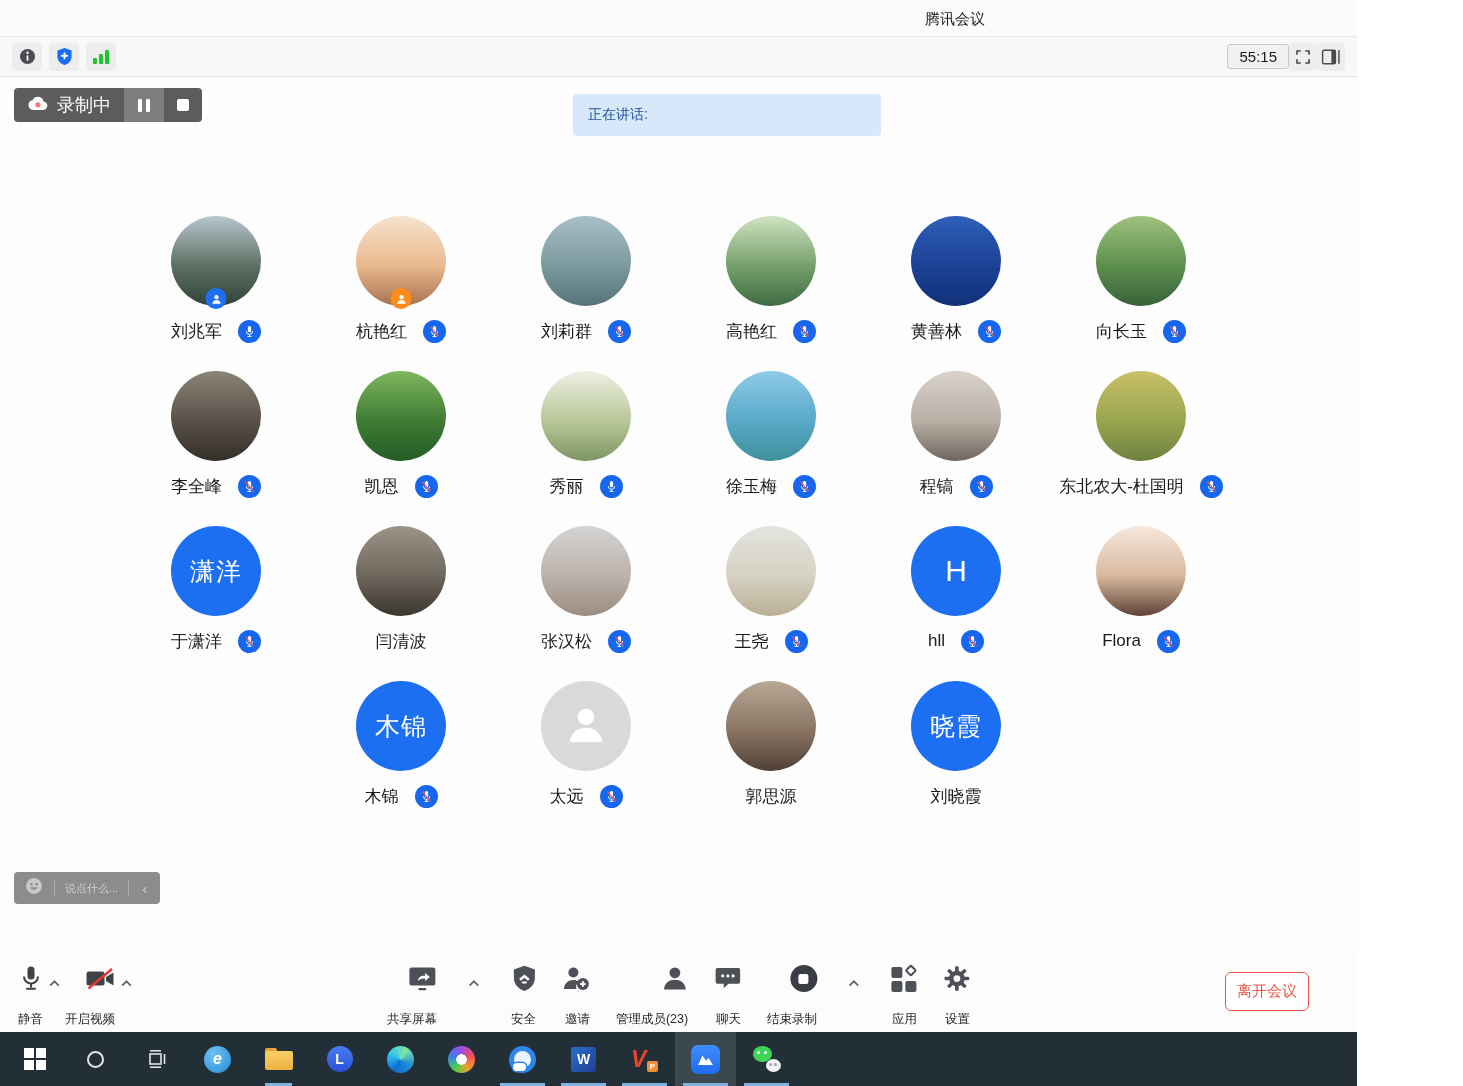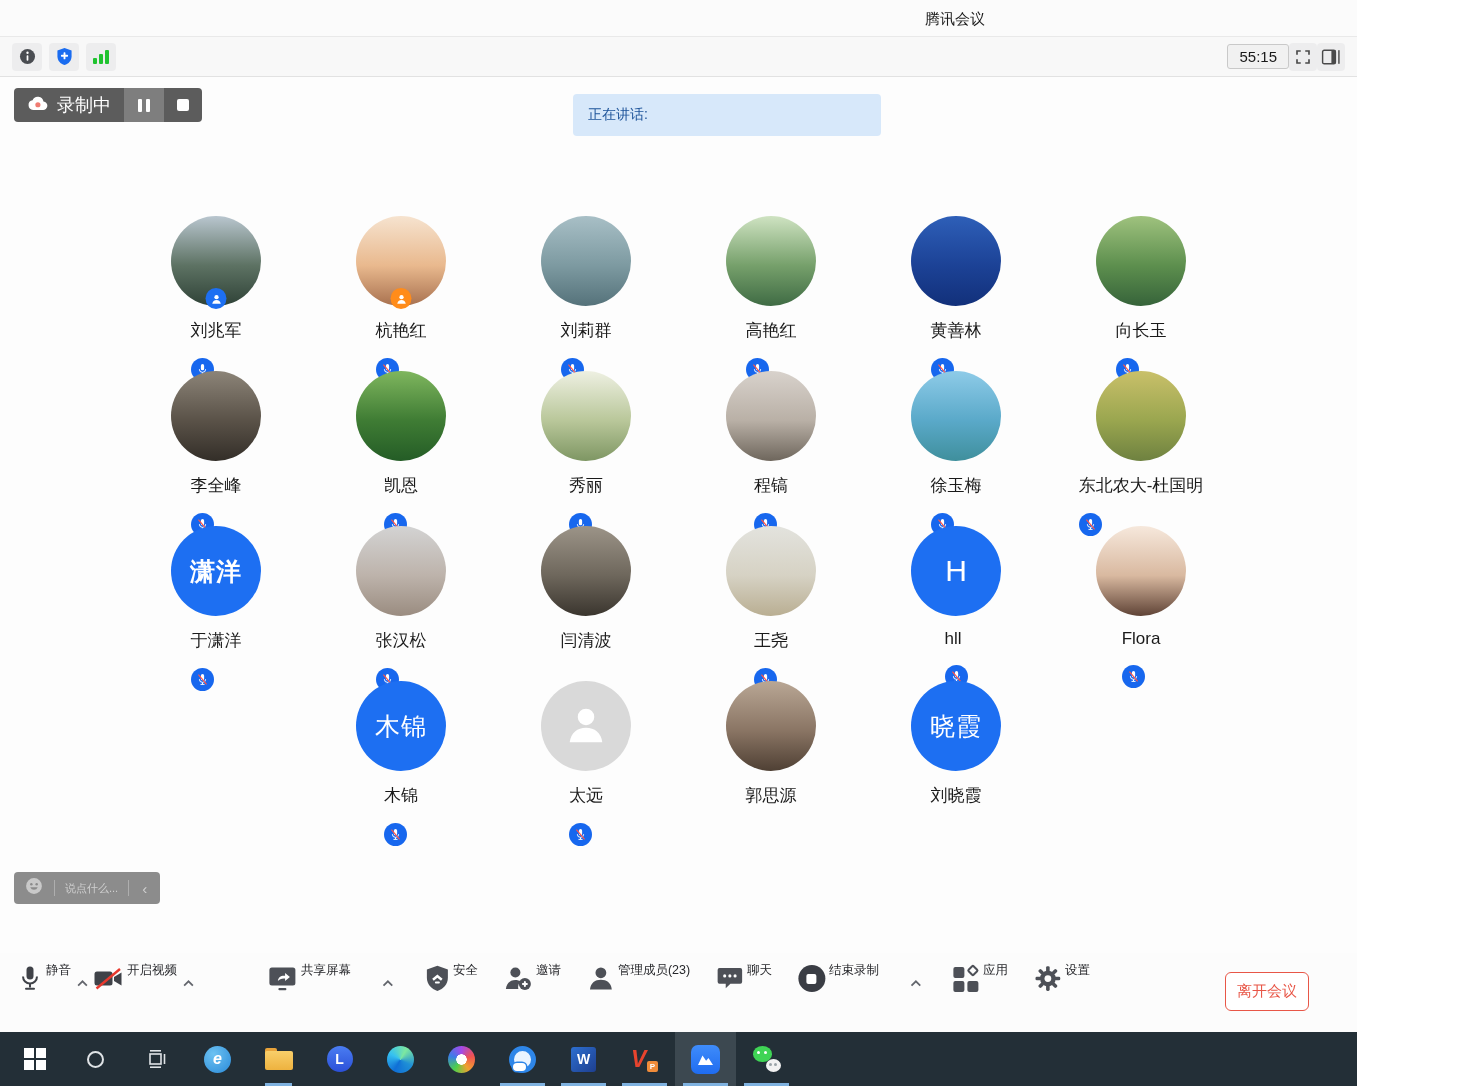--- a/index.html
+++ b/index.html
@@ -35,36 +35,36 @@
   .speakbox { position:absolute; left:573px; top:17px; width:308px; height:42px; background:#d7e8fa; border-radius:4px; display:flex; align-items:center; padding:0 15px; font-size:14px; color:#1d5399; }
 
   
   #grid { padding-top:139px; }
   .grow { display:flex; justify-content:center; margin-bottom:28px; }
   .tile { width:185px; display:flex; flex-direction:column; align-items:center; }
   .avatar { width:90px; height:90px; border-radius:50%; position:relative; display:flex; align-items:center; justify-content:center; flex:0 0 auto; }
   .avatar .atext { color:#fff; font-size:25px; letter-spacing:1px; }
   .avatar .atext.one { font-size:30px; letter-spacing:0; }
   .rolebadge { position:absolute; left:50%; bottom:-3px; transform:translateX(-50%); width:21px; height:21px; border-radius:50%; display:flex; align-items:center; justify-content:center; }
-  .pname { margin-top:13px; display:flex; align-items:flex-start; gap:16px; height:24px;flex-direction:column; }
+  .pname { margin-top:13px; display:flex; align-items:center; gap:16px; height:24px; }
   .pname .nm { font-size:17px; color:#1a1a1a; white-space:nowrap; }
   .micb { width:23px; height:23px; border-radius:50%; background:#1767ee; display:flex; align-items:center; justify-content:center; flex:0 0 auto; }
 
   
   .chatbar { position:absolute; left:14px; bottom:49px; height:32px; background:rgba(130,130,130,.92); border-radius:4px; display:flex; align-items:center; padding:0 10px; gap:10px; }
   .chatdiv { width:1px; height:16px; background:rgba(255,255,255,.3); }
   .chatph { color:#cfcfcf; font-size:11px; }
   .chatcol { color:#cfcfcf; font-size:15px; padding:0 3px; cursor:pointer; }
 
   
   .toolbar { height:79px; background:#fcfcfc; position:relative; flex:0 0 auto; }
   .tgroup { position:absolute; top:9px; display:flex; align-items:flex-start; }
   .tg-left { left:18px; }
   .tg-center { left:50%; transform:translateX(-50%); gap:26px; }
-  .titem { display:flex; flex-direction:row; align-items:flex-start; gap:4px; cursor:pointer; }
+  .titem { display:flex; flex-direction:column; align-items:flex-end; gap:19px; cursor:pointer; }
   .titem .ic { height:30px; display:flex; align-items:flex-end; justify-content:center; }
   .titem .lb { font-size:12.5px; color:#26272b; white-space:nowrap; }
   .caret { width:22px; height:30px; display:flex; align-items:center; justify-content:center; margin-top:6px; cursor:pointer; }
   .stoprec { width:27px; height:27px; border-radius:50%; background:#3a3d44; display:flex; align-items:center; justify-content:center; }
   .stoprec i { width:10px; height:10px; background:#fff; border-radius:2px; }
   .appsic { width:26px; height:26px; position:relative; }
   .appsic span { position:absolute; width:11px; height:11px; background:#4d5057; border-radius:2px; }
   .appsic .a1{left:0;top:1px}.appsic .a3{left:0;top:15px}.appsic .a4{left:14px;top:15px}
   .appsic .a2{left:15px;top:0;background:transparent;border:2px solid #4d5057;width:9px;height:9px;transform:rotate(45deg);}
   .leavebtn { position:absolute; right:48px; top:19px; padding:9px 11px; border:1px solid #e85647; border-radius:6px; color:#e85647; font-size:15px; background:#fff; cursor:pointer; }
@@ -325,38 +325,38 @@
                 <svg width="13" height="13" viewBox="0 0 24 24">
                   <rect x="9" y="2" width="6" height="11.5" rx="3" fill="#fff"></rect>
                   <path d="M6.2 11.5a5.8 5.8 0 0 0 11.6 0" fill="none" stroke="#fff" stroke-width="1.8"></path>
                   <line x1="12" y1="17.5" x2="12" y2="20.5" stroke="#fff" stroke-width="1.8"></line>
                   <line x1="8.3" y1="21" x2="15.7" y2="21" stroke="#fff" stroke-width="1.8"></line>
                 </svg>
               </span>
             </div>
           </div>
           <div class="tile">
+            <div class="avatar" style="background: linear-gradient(rgb(142, 203, 232), rgb(90, 169, 201) 55%, rgb(63, 143, 156));"></div>
+            <div class="pname">
+              <span class="nm">徐玉梅</span>
+              <span class="micb">
+                <svg width="13" height="13" viewBox="0 0 24 24">
+                  <rect x="9" y="2" width="6" height="11.5" rx="3" fill="#fff"></rect>
+                  <path d="M6.2 11.5a5.8 5.8 0 0 0 11.6 0" fill="none" stroke="#fff" stroke-width="1.8"></path>
+                  <line x1="12" y1="17.5" x2="12" y2="20.5" stroke="#fff" stroke-width="1.8"></line>
+                  <line x1="8.3" y1="21" x2="15.7" y2="21" stroke="#fff" stroke-width="1.8"></line>
+                  <line x1="4.5" y1="3" x2="19.5" y2="21" stroke="#ff5448" stroke-width="2.2"></line>
+                </svg>
+              </span>
+            </div>
+          </div>
+          <div class="tile">
             <div class="avatar" style="background: linear-gradient(rgb(216, 210, 204), rgb(185, 176, 166) 55%, rgb(110, 102, 92));"></div>
             <div class="pname">
               <span class="nm">程镐</span>
-              <span class="micb">
-                <svg width="13" height="13" viewBox="0 0 24 24">
-                  <rect x="9" y="2" width="6" height="11.5" rx="3" fill="#fff"></rect>
-                  <path d="M6.2 11.5a5.8 5.8 0 0 0 11.6 0" fill="none" stroke="#fff" stroke-width="1.8"></path>
-                  <line x1="12" y1="17.5" x2="12" y2="20.5" stroke="#fff" stroke-width="1.8"></line>
-                  <line x1="8.3" y1="21" x2="15.7" y2="21" stroke="#fff" stroke-width="1.8"></line>
-                  <line x1="4.5" y1="3" x2="19.5" y2="21" stroke="#ff5448" stroke-width="2.2"></line>
-                </svg>
-              </span>
-            </div>
-          </div>
-          <div class="tile">
-            <div class="avatar" style="background: linear-gradient(rgb(142, 203, 232), rgb(90, 169, 201) 55%, rgb(63, 143, 156));"></div>
-            <div class="pname">
-              <span class="nm">徐玉梅</span>
               <span class="micb">
                 <svg width="13" height="13" viewBox="0 0 24 24">
                   <rect x="9" y="2" width="6" height="11.5" rx="3" fill="#fff"></rect>
                   <path d="M6.2 11.5a5.8 5.8 0 0 0 11.6 0" fill="none" stroke="#fff" stroke-width="1.8"></path>
                   <line x1="12" y1="17.5" x2="12" y2="20.5" stroke="#fff" stroke-width="1.8"></line>
                   <line x1="8.3" y1="21" x2="15.7" y2="21" stroke="#fff" stroke-width="1.8"></line>
                   <line x1="4.5" y1="3" x2="19.5" y2="21" stroke="#ff5448" stroke-width="2.2"></line>
                 </svg>
               </span>
             </div>
@@ -372,55 +372,55 @@
                   <line x1="12" y1="17.5" x2="12" y2="20.5" stroke="#fff" stroke-width="1.8"></line>
                   <line x1="8.3" y1="21" x2="15.7" y2="21" stroke="#fff" stroke-width="1.8"></line>
                   <line x1="4.5" y1="3" x2="19.5" y2="21" stroke="#ff5448" stroke-width="2.2"></line>
                 </svg>
               </span>
             </div>
           </div>
         </div>
         <div class="grow">
           <div class="tile">
-            <div class="avatar" style="background: rgb(29, 111, 242); font-weight: bold;">
+            <div class="avatar" style="background: rgb(29, 111, 242);">
               <span class="atext">潇洋</span>
             </div>
             <div class="pname">
               <span class="nm">于潇洋</span>
               <span class="micb">
                 <svg width="13" height="13" viewBox="0 0 24 24">
                   <rect x="9" y="2" width="6" height="11.5" rx="3" fill="#fff"></rect>
                   <path d="M6.2 11.5a5.8 5.8 0 0 0 11.6 0" fill="none" stroke="#fff" stroke-width="1.8"></path>
                   <line x1="12" y1="17.5" x2="12" y2="20.5" stroke="#fff" stroke-width="1.8"></line>
                   <line x1="8.3" y1="21" x2="15.7" y2="21" stroke="#fff" stroke-width="1.8"></line>
                   <line x1="4.5" y1="3" x2="19.5" y2="21" stroke="#ff5448" stroke-width="2.2"></line>
                 </svg>
               </span>
             </div>
           </div>
           <div class="tile">
+            <div class="avatar" style="background: linear-gradient(rgb(156, 148, 136), rgb(110, 103, 92) 55%, rgb(58, 53, 46));"></div>
+            <div class="pname">
+              <span class="nm">闫清波</span>
+            </div>
+          </div>
+          <div class="tile">
             <div class="avatar" style="background: linear-gradient(rgb(211, 211, 211), rgb(189, 179, 171) 55%, rgb(154, 140, 128));"></div>
             <div class="pname">
               <span class="nm">张汉松</span>
               <span class="micb">
                 <svg width="13" height="13" viewBox="0 0 24 24">
                   <rect x="9" y="2" width="6" height="11.5" rx="3" fill="#fff"></rect>
                   <path d="M6.2 11.5a5.8 5.8 0 0 0 11.6 0" fill="none" stroke="#fff" stroke-width="1.8"></path>
                   <line x1="12" y1="17.5" x2="12" y2="20.5" stroke="#fff" stroke-width="1.8"></line>
                   <line x1="8.3" y1="21" x2="15.7" y2="21" stroke="#fff" stroke-width="1.8"></line>
                   <line x1="4.5" y1="3" x2="19.5" y2="21" stroke="#ff5448" stroke-width="2.2"></line>
                 </svg>
               </span>
-            </div>
-          </div>
-          <div class="tile">
-            <div class="avatar" style="background: linear-gradient(rgb(156, 148, 136), rgb(110, 103, 92) 55%, rgb(58, 53, 46));"></div>
-            <div class="pname">
-              <span class="nm">闫清波</span>
             </div>
           </div>
           <div class="tile">
             <div class="avatar" style="background: linear-gradient(rgb(227, 227, 222), rgb(214, 210, 196) 55%, rgb(185, 174, 146));"></div>
             <div class="pname">
               <span class="nm">王尧</span>
               <span class="micb">
                 <svg width="13" height="13" viewBox="0 0 24 24">
                   <rect x="9" y="2" width="6" height="11.5" rx="3" fill="#fff"></rect>
                   <path d="M6.2 11.5a5.8 5.8 0 0 0 11.6 0" fill="none" stroke="#fff" stroke-width="1.8"></path>

